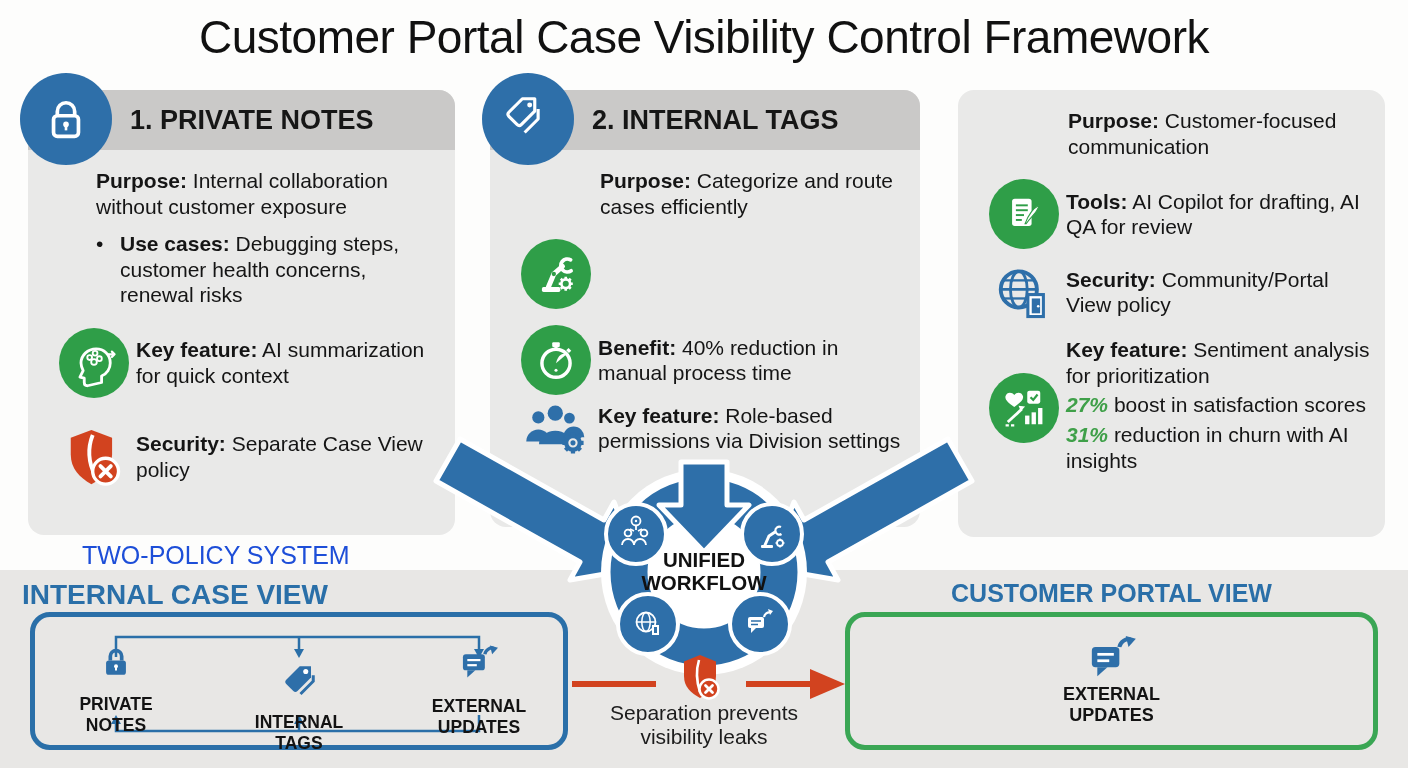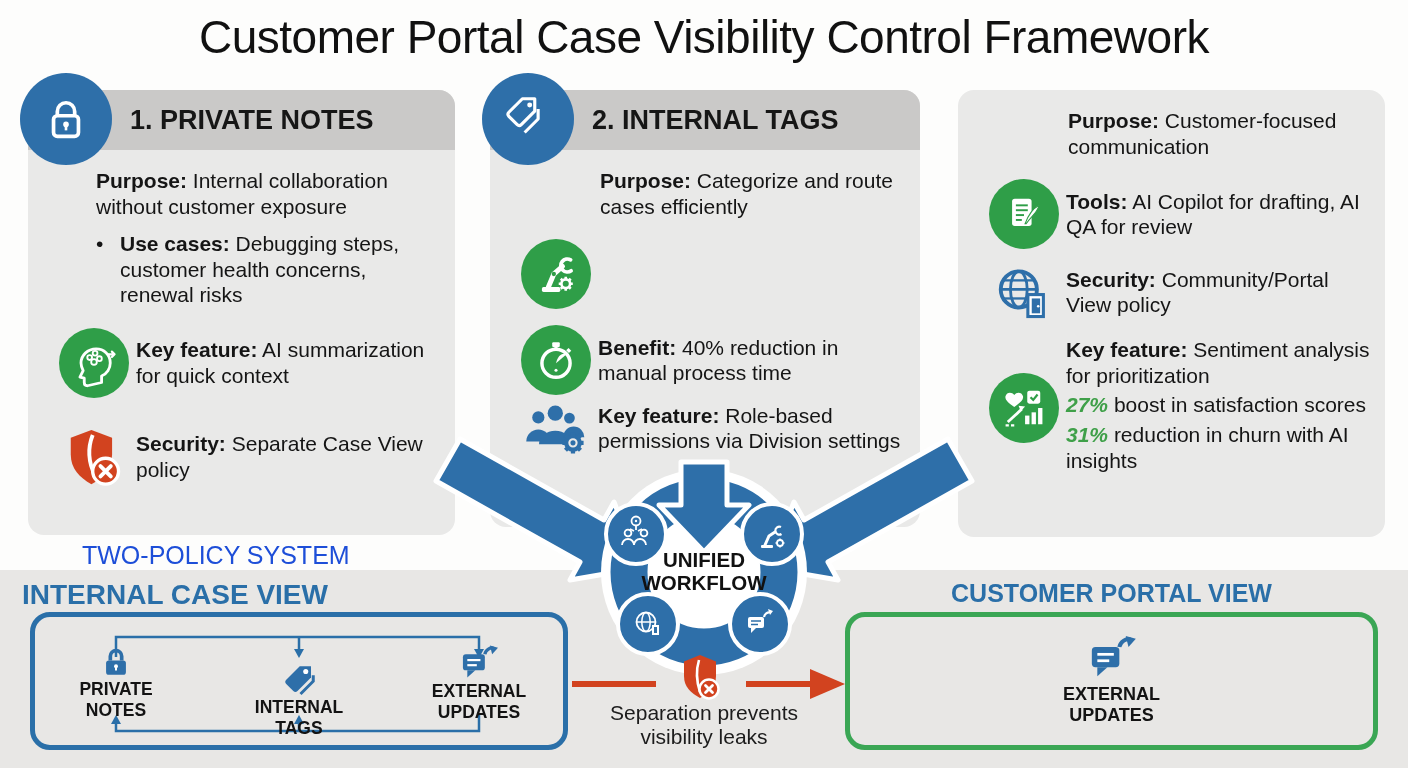--- a/index.html
+++ b/index.html
@@ -46,21 +46,21 @@
   .pv-heading { position:absolute; left:845px; top:579px; width:533px; text-align:center;
     font-size:25px; font-weight:700; color:#2a6fa8; z-index:3; }
 
   .internal-box { position:absolute; left:30px; top:612px; width:538px; height:138px;
     border:5px solid #2a6fa8; border-radius:20px; z-index:3; }
   .portal-box { position:absolute; left:845px; top:612px; width:533px; height:138px;
     border:5px solid #3aa654; border-radius:20px; z-index:3;
     display:flex; align-items:center; justify-content:center; }
   .conn-svg { position:absolute; left:0; top:0; width:528px; height:128px; }
   .policy-item { position:absolute; width:110px; display:flex; flex-direction:column;
-    align-items:center; gap:0; }
+    align-items:center; gap:15px; }
   .policy-label { font-size:17.5px; font-weight:700; text-align:center; line-height:1.18; color:#131313; }
   .portal-item { display:flex; flex-direction:column; align-items:center; gap:4px; width:130px; }
 
   .sep-text { position:absolute; left:594px; top:701px; width:220px; text-align:center;
     font-size:21px; line-height:1.15; color:#1c1c1c; z-index:3; }
 </style>
 </head>
 <body>
 
 <div class="page">

